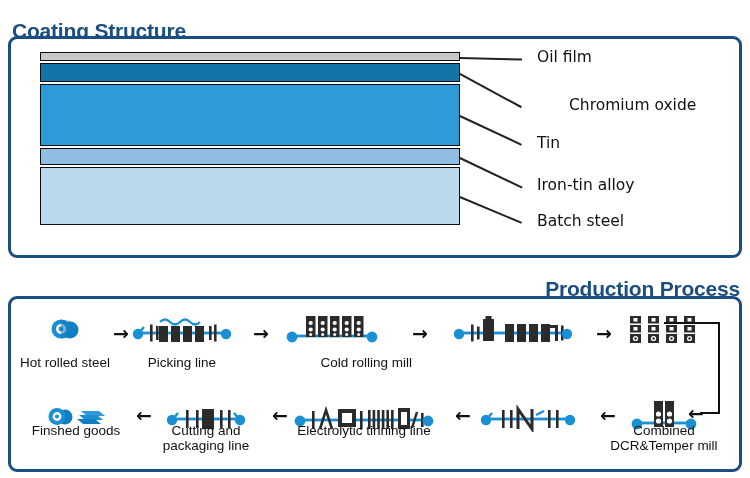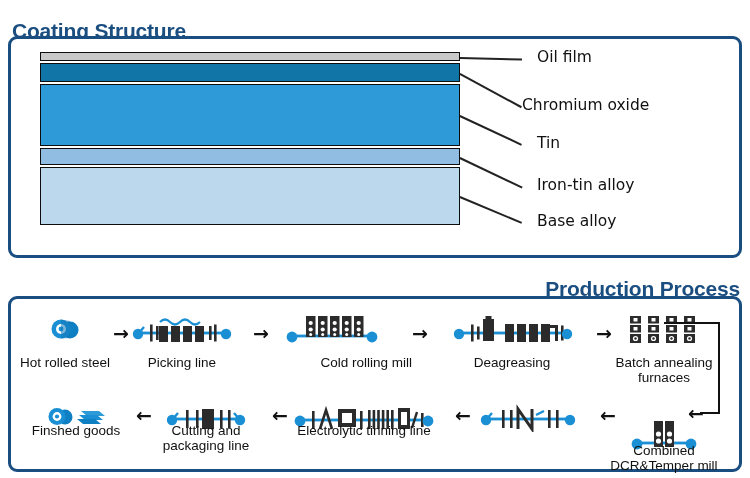--- a/index.html
+++ b/index.html
@@ -75,24 +75,24 @@
 
 <div id="leaders">
     <div class="leader" style="left: 460px; top: 56.5px; width: 62.0181px; transform: rotate(1.38592deg);"></div>
     <div class="leader" style="left: 460px; top: 72.5px; width: 70.4716px; transform: rotate(28.3834deg);"></div>
     <div class="leader" style="left: 460px; top: 115px; width: 68.4471px; transform: rotate(25.0675deg);"></div>
     <div class="leader" style="left: 460px; top: 156.5px; width: 68.6604px; transform: rotate(25.4454deg);"></div>
     <div class="leader" style="left: 460px; top: 196px; width: 67.2309px; transform: rotate(22.751deg);"></div>
   </div>
 
 <div class="label" id="lb0" style="left: 537px; top: 50px;">Oil film</div>
-<div class="label" id="lb1" style="left: 522px; top: 98px;">Chromium oxide</div>
+<div class="label" id="lb1" style="left: 569px; top: 98px;">Chromium oxide</div>
 <div class="label" id="lb2" style="left: 537px; top: 136px;">Tin</div>
 <div class="label" id="lb3" style="left: 537px; top: 178px;">Iron-tin alloy</div>
-<div class="label" id="lb4" style="left: 537px; top: 214px;">Base alloy</div>
+<div class="label" id="lb4" style="left: 537px; top: 214px;">Batch steel</div>
 
 <div class="section-title" id="title-production">Production Process</div>
 
 <div class="panel" id="panel-process"></div>
 
 <div id="flow">
     <div class="node" style="left: -15px; top: 312px; width: 160px;">
       <div class="icon-wrap">
         <svg width="34" height="28" viewBox="0 0 34 28">
           <ellipse cx="22" cy="15" rx="8.5" ry="8.5" fill="#0f7fc4"></ellipse>
@@ -168,21 +168,20 @@
           <rect x="56" y="11" width="9" height="18" fill="#2b2b2b"></rect>
           <rect x="68" y="11" width="9" height="18" fill="#2b2b2b"></rect>
           <rect x="80" y="11" width="9" height="18" fill="#2b2b2b"></rect>
           <rect x="92" y="11" width="9" height="18" fill="#2b2b2b"></rect>
           <path d="M96 12 h13 v16 h-3 v-13 h-7 v13 h-3 z" fill="#2b2b2b"></path>
           <rect x="112" y="12.5" width="2.6" height="15" fill="#2b2b2b"></rect>
           <circle cx="10" cy="21" r="5.2" fill="#1a8fd4"></circle>
           <circle cx="118" cy="21" r="5.2" fill="#1a8fd4"></circle>
         </svg>
       </div>
-      <div class="cap" style="margin-top: 10px;">Deagreasing</div>
     </div>
     <div class="arrow" style="left: 596px; top: 324px;">→</div>
     <div class="node" style="left: 584px; top: 312px; width: 160px;">
       <div class="icon-wrap">
         <svg width="76" height="32" viewBox="0 0 76 32">
           <rect x="4" y="3" width="11" height="7.5" fill="#2b2b2b"></rect>
           <rect x="7.5" y="5" width="4" height="3.5" fill="#ffffff"></rect>
           <rect x="4" y="12" width="11" height="7.5" fill="#2b2b2b"></rect>
           <rect x="7.5" y="14" width="4" height="3.5" fill="#ffffff"></rect>
           <rect x="4" y="21" width="11" height="9" fill="#2b2b2b"></rect>
@@ -204,22 +203,20 @@
           <circle cx="45.5" cy="25.5" r="1.2" fill="#2b2b2b"></circle>
           <rect x="58" y="3" width="11" height="7.5" fill="#2b2b2b"></rect>
           <rect x="61.5" y="5" width="4" height="3.5" fill="#ffffff"></rect>
           <rect x="58" y="12" width="11" height="7.5" fill="#2b2b2b"></rect>
           <rect x="61.5" y="14" width="4" height="3.5" fill="#ffffff"></rect>
           <rect x="58" y="21" width="11" height="9" fill="#2b2b2b"></rect>
           <circle cx="63.5" cy="25.5" r="2.6" fill="#ffffff"></circle>
           <circle cx="63.5" cy="25.5" r="1.2" fill="#2b2b2b"></circle>
         </svg>
       </div>
-      <div class="cap" style="margin-top: 10px;">Batch annealing
-furnaces</div>
     </div>
     <div class="node" style="left: -4px; top: 400px; width: 160px;">
       <div class="icon-wrap">
         <svg width="62" height="28" viewBox="0 0 62 28">
           <ellipse cx="20" cy="14" rx="7.5" ry="7.5" fill="#0f7fc4"></ellipse>
           <ellipse cx="12" cy="13.5" rx="8.5" ry="8.5" fill="#1a8fd4"></ellipse>
           <ellipse cx="12" cy="13.5" rx="4.4" ry="4.4" fill="#ffffff"></ellipse>
           <ellipse cx="12" cy="13.5" rx="2.1" ry="2.1" fill="#1a8fd4"></ellipse>
           <path d="M36 8 L54 8 L60 13 L42 13 Z" fill="#2e9bd8"></path>
           <path d="M34 12 L52 12 L58 17 L40 17 Z" fill="#1a8fd4"></path>
@@ -283,21 +280,21 @@
           <path d="M58 13 L66 9" stroke="#1a8fd4" stroke-width="2.4"></path>
           <rect x="70" y="8" width="2.6" height="18" fill="#2b2b2b"></rect>
           <rect x="78" y="8" width="2.6" height="18" fill="#2b2b2b"></rect>
           <circle cx="8" cy="18" r="5.2" fill="#1a8fd4"></circle>
           <circle cx="92" cy="18" r="5.2" fill="#1a8fd4"></circle>
           <path d="M8 18 L14 11" stroke="#1a8fd4" stroke-width="2.4"></path>
         </svg>
       </div>
     </div>
     <div class="arrow" style="left: 455px; top: 406px;">←</div>
-    <div class="node" style="left: 584px; top: 420px; width: 160px;">
+    <div class="node" style="left: 584px; top: 400px; width: 160px;">
       <div class="icon-wrap">
         <svg width="76" height="34" viewBox="0 0 76 34">
           <rect x="10" y="21.6" width="56" height="2.8" fill="#1a8fd4"></rect>
           <rect x="28" y="1" width="9" height="26" fill="#2b2b2b"></rect>
           <rect x="39" y="1" width="9" height="26" fill="#2b2b2b"></rect>
           <circle cx="32.5" cy="14" r="2.6" fill="#ffffff"></circle>
           <circle cx="43.5" cy="14" r="2.6" fill="#ffffff"></circle>
           <circle cx="32.5" cy="21" r="2.6" fill="#ffffff"></circle>
           <circle cx="43.5" cy="21" r="2.6" fill="#ffffff"></circle>
           <circle cx="11" cy="24" r="5.4" fill="#1a8fd4"></circle>

